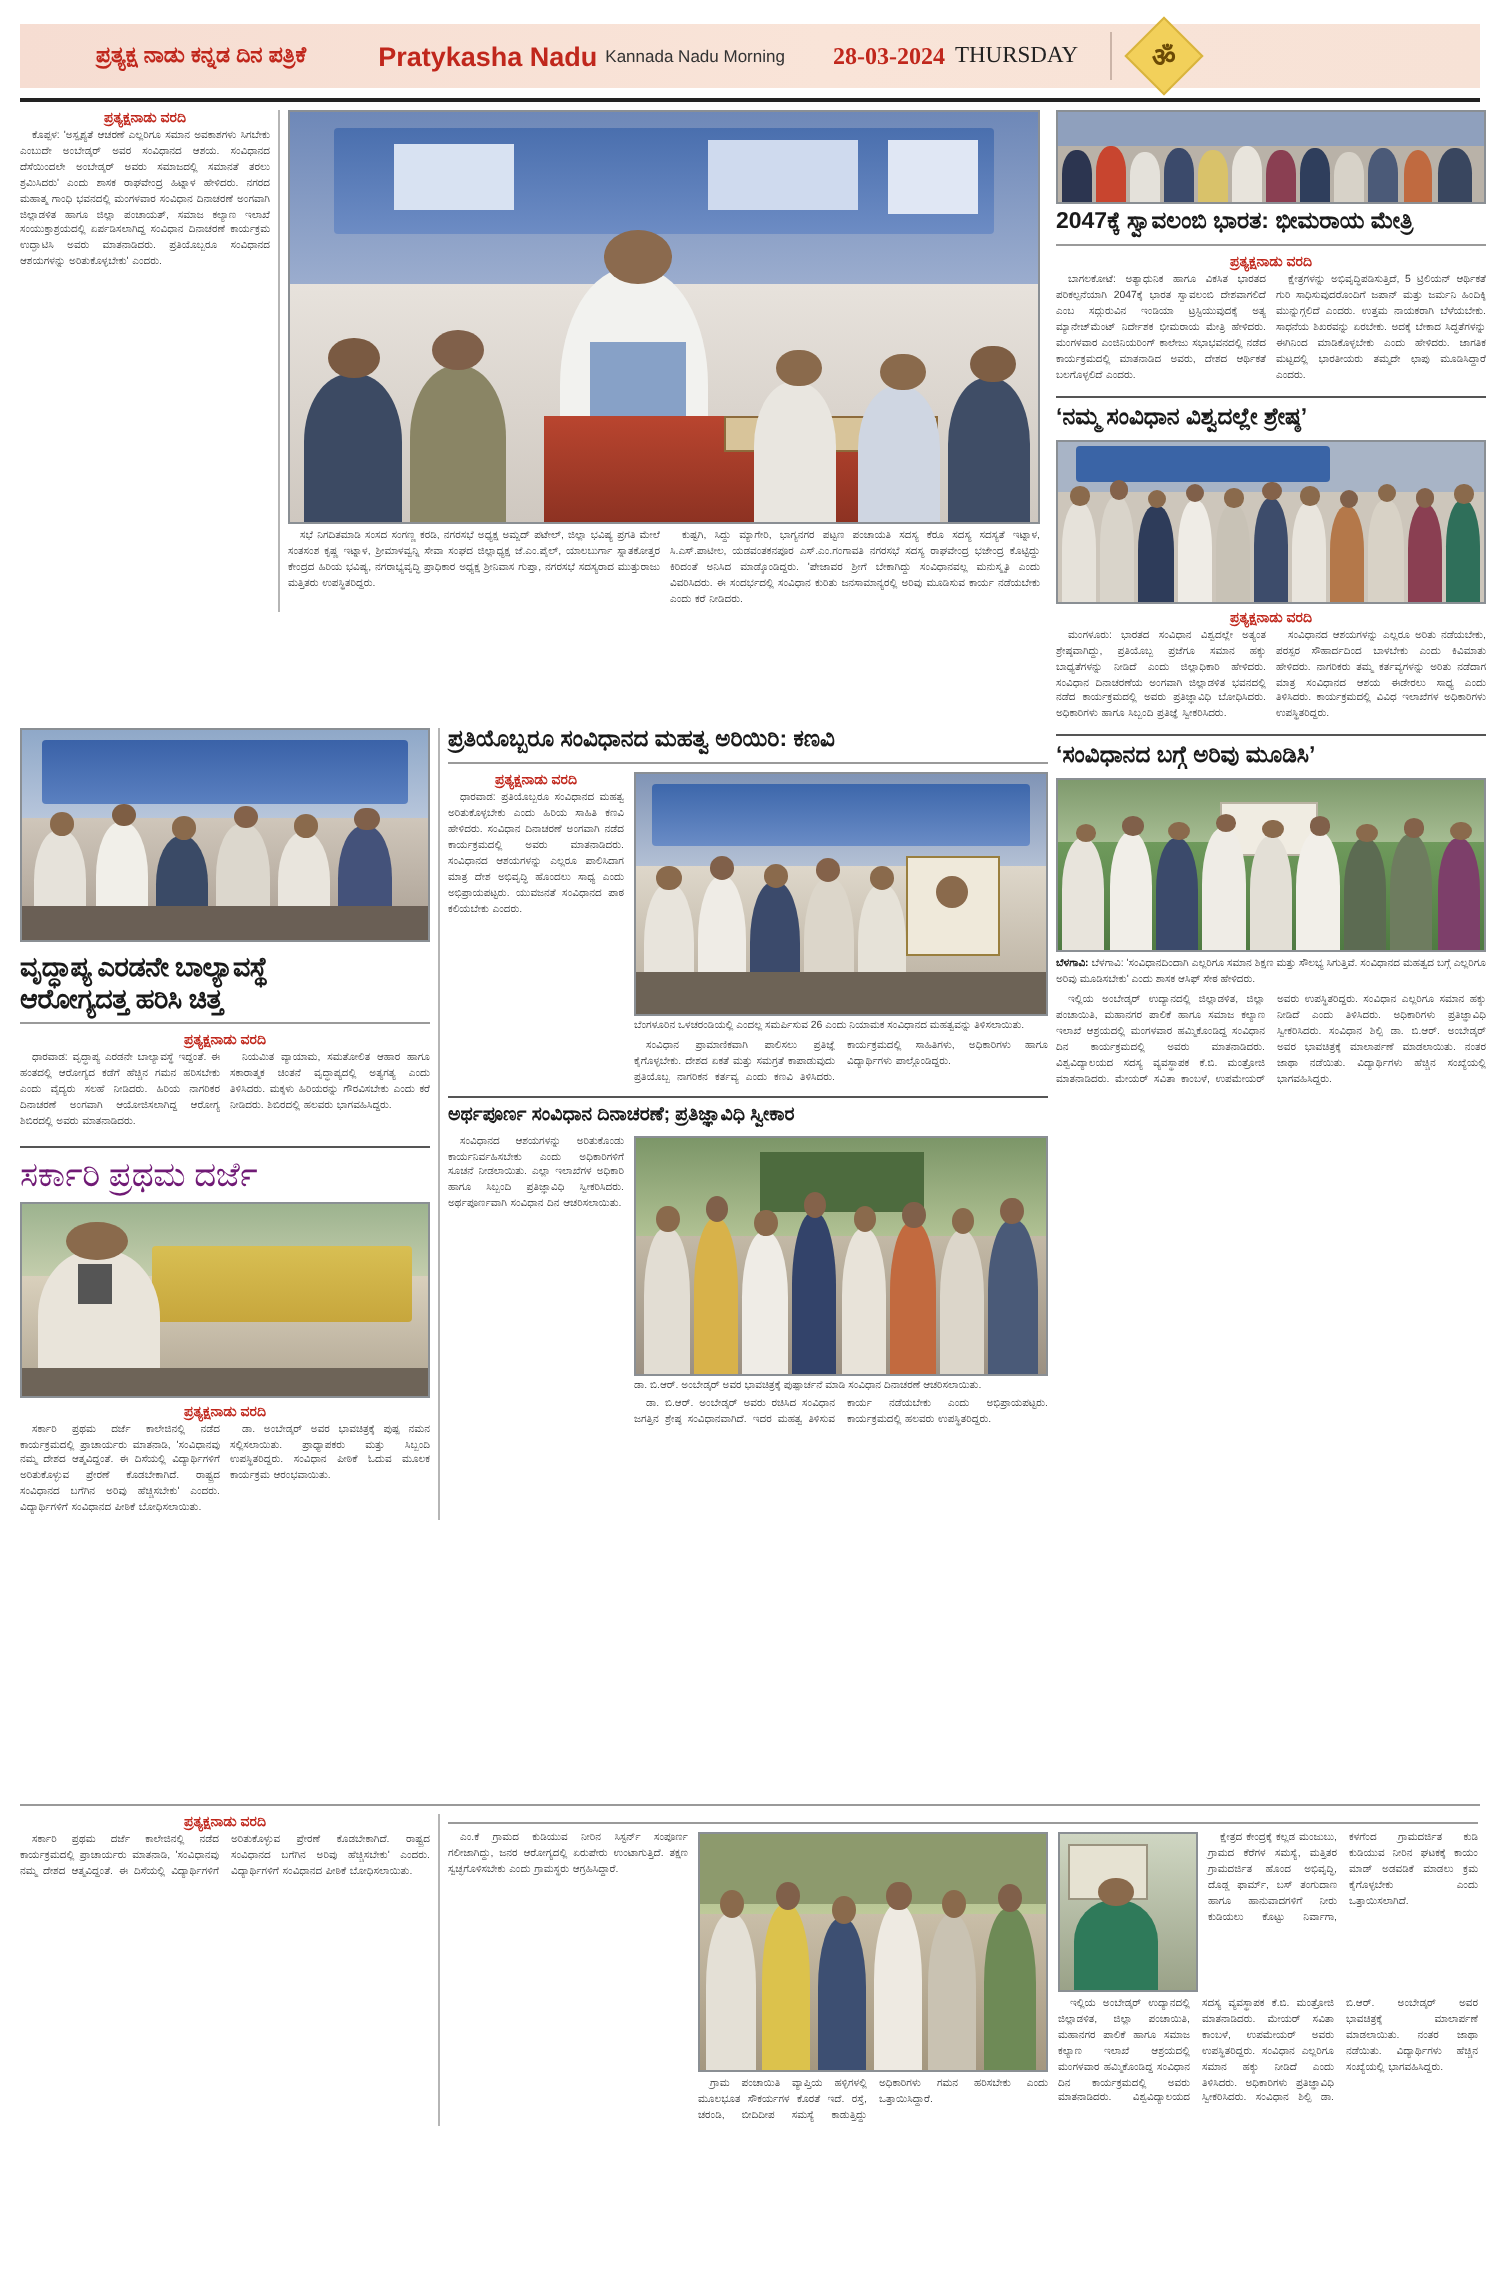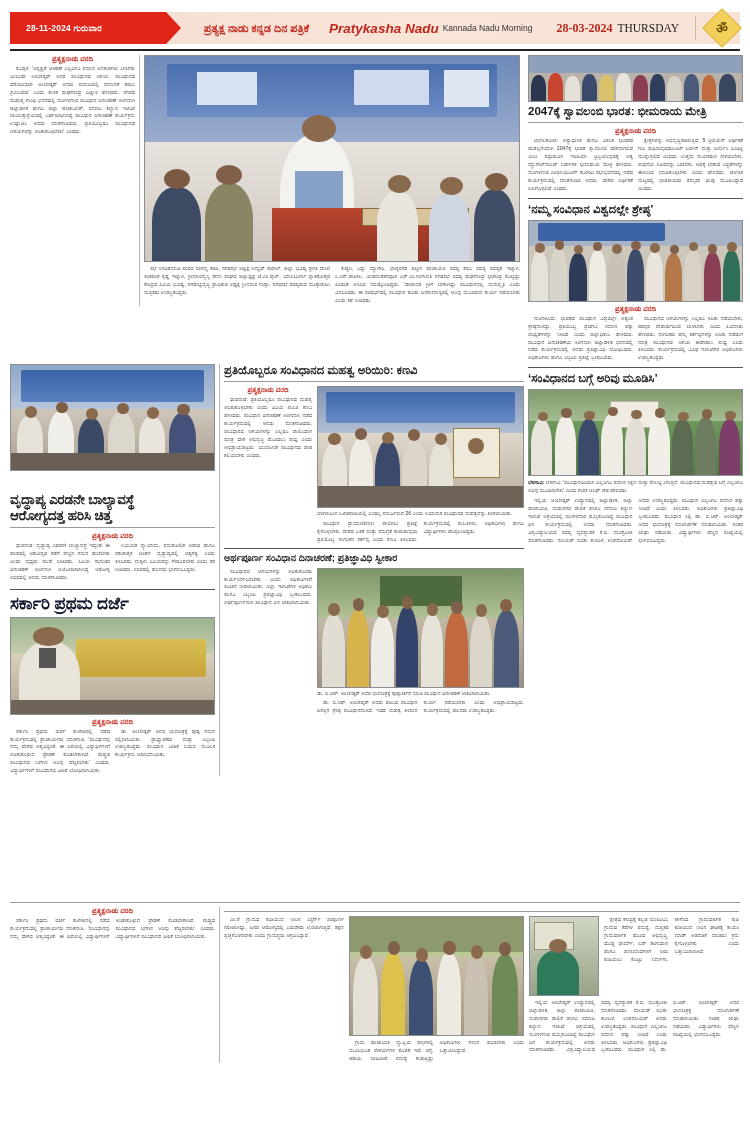--- a/index.html
+++ b/index.html
@@ -24,21 +24,21 @@
   }
   .md-datechip:after{
     content:"";position:absolute;right:-15px;top:0;
     border-top:16px solid transparent;border-bottom:16px solid transparent;
     border-left:15px solid #e02418;
   }
   .md-kn{
     color:#c0271c;font-size:11px;font-weight:bold;margin-left:38px;
     white-space:nowrap;
   }
-  .md-brand{color:#c0271c;font-size:13.5px;font-weight:bold;margin-left:20px;white-space:nowrap;font-style:italic;}
+  .md-brand{color:#c0271c;font-size:13.5px;font-weight:bold;margin-left:36px;white-space:nowrap;}
   .md-brand-sub{color:#333;font-size:8.5px;font-weight:normal;margin-left:4px;}
   .md-date2{
     color:#c0271c;font-size:12px;font-weight:bold;margin-left:24px;white-space:nowrap;
     font-family:"Liberation Serif","DejaVu Serif",serif;
   }
   .md-day{color:#222;font-size:11.5px;margin-left:5px;font-family:"Liberation Serif","DejaVu Serif",serif;}
   .md-sep{width:1px;height:24px;background:#cbb4a8;margin-left:16px;}
   .md-logo{
     width:26px;height:26px;margin-left:12px;background:#f2d05a;
     transform:rotate(45deg);display:flex;align-items:center;justify-content:center;
@@ -83,21 +83,21 @@
 
   
   .row{display:flex;}
   .colA{width:205px;}
   .colB{width:300px;}
   .colC{width:215px;}
   .gut{width:5px;}
   .vline{width:1px;background:#b5b5b5;margin:0 4px;}
 
   .subhead-red{
-    color:#0f172a;font-size:17px;font-weight:bold;line-height:1.12;letter-spacing:-.2px;
+    color:#701a75;font-size:17px;font-weight:normal;line-height:1.12;letter-spacing:-.2px;
   }
   .subhead-blk{
     color:#1a1a1a;font-size:13.5px;font-weight:bold;line-height:1.15;letter-spacing:-.2px;
   }
   .subhead-sm{
     color:#1a1a1a;font-size:11.5px;font-weight:bold;line-height:1.15;
   }
   .subhead-xs{
     color:#1a1a1a;font-size:9.5px;font-weight:bold;line-height:1.15;
   }
@@ -112,21 +112,20 @@
     color:#111;font-size:19.5px;font-weight:bold;line-height:1.12;letter-spacing:-.4px;
     white-space:nowrap;
   }
 </style>
 </head>
 <body>
 
 <div class="page">
 
   <div class="masthead">
-    <div class="md-datechip">28-11-2024 ಗುರುವಾರ</div>
     <div class="md-kn">ಪ್ರತ್ಯಕ್ಷ ನಾಡು ಕನ್ನಡ ದಿನ ಪತ್ರಿಕೆ</div>
     <div class="md-brand">Pratykasha Nadu</div>
     <div class="md-brand-sub">Kannada Nadu Morning</div>
     <div class="md-date2">28-03-2024</div>
     <div class="md-day">THURSDAY</div>
     <div class="md-sep"></div>
     <div class="md-logo">
         <span>ॐ</span>
       </div>
   </div>
@@ -325,21 +324,21 @@
         <div class="phead" style="left:37%;bottom:48%;width:6%;height:11%;background:#8a6a4c;"></div>
         <div class="ppl" style="left:48%;width:13%;height:55%;background:#dcd7cd;"></div>
         <div class="phead" style="left:52%;bottom:53%;width:6%;height:11%;background:#84624a;"></div>
         <div class="ppl" style="left:63%;width:13%;height:51%;background:#e9e5dd;"></div>
         <div class="phead" style="left:67%;bottom:49%;width:6%;height:11%;background:#8a6a4c;"></div>
         <div class="ppl" style="left:78%;width:13%;height:54%;background:#44527a;"></div>
         <div class="phead" style="left:82%;bottom:52%;width:6%;height:11%;background:#80604a;"></div>
         <div style="position:absolute;left:0;bottom:0;width:100%;height:16%;background:#6a5f55;"></div>
       </div>
 
-      <div class="subhead-blk" style="margin-top:21px;">ವೃದ್ಧಾಪ್ಯ ಎರಡನೇ ಬಾಲ್ಯಾವಸ್ಥೆ</div>
+      <div class="subhead-blk" style="margin-top:5px;font-family:Liberation Serif, serif;">ವೃದ್ಧಾಪ್ಯ ಎರಡನೇ ಬಾಲ್ಯಾವಸ್ಥೆ</div>
       <div class="subhead-blk">ಆರೋಗ್ಯದತ್ತ ಹರಿಸಿ ಚಿತ್ತ</div>
       <div class="rule-thin"></div>
       <div class="byline">ಪ್ರತ್ಯಕ್ಷನಾಡು ವರದಿ</div>
       <div class="row">
         <div style="width:100px;">
             <div class="bodytext">
               <p>ಧಾರವಾಡ: ವೃದ್ಧಾಪ್ಯ ಎರಡನೇ ಬಾಲ್ಯಾವಸ್ಥೆ ಇದ್ದಂತೆ. ಈ ಹಂತದಲ್ಲಿ ಆರೋಗ್ಯದ ಕಡೆಗೆ ಹೆಚ್ಚಿನ ಗಮನ ಹರಿಸಬೇಕು ಎಂದು ವೈದ್ಯರು ಸಲಹೆ ನೀಡಿದರು. ಹಿರಿಯ ನಾಗರಿಕರ ದಿನಾಚರಣೆ ಅಂಗವಾಗಿ ಆಯೋಜಿಸಲಾಗಿದ್ದ ಆರೋಗ್ಯ ಶಿಬಿರದಲ್ಲಿ ಅವರು ಮಾತನಾಡಿದರು.</p>
             </div>
           </div>
         <div class="gut"></div>

